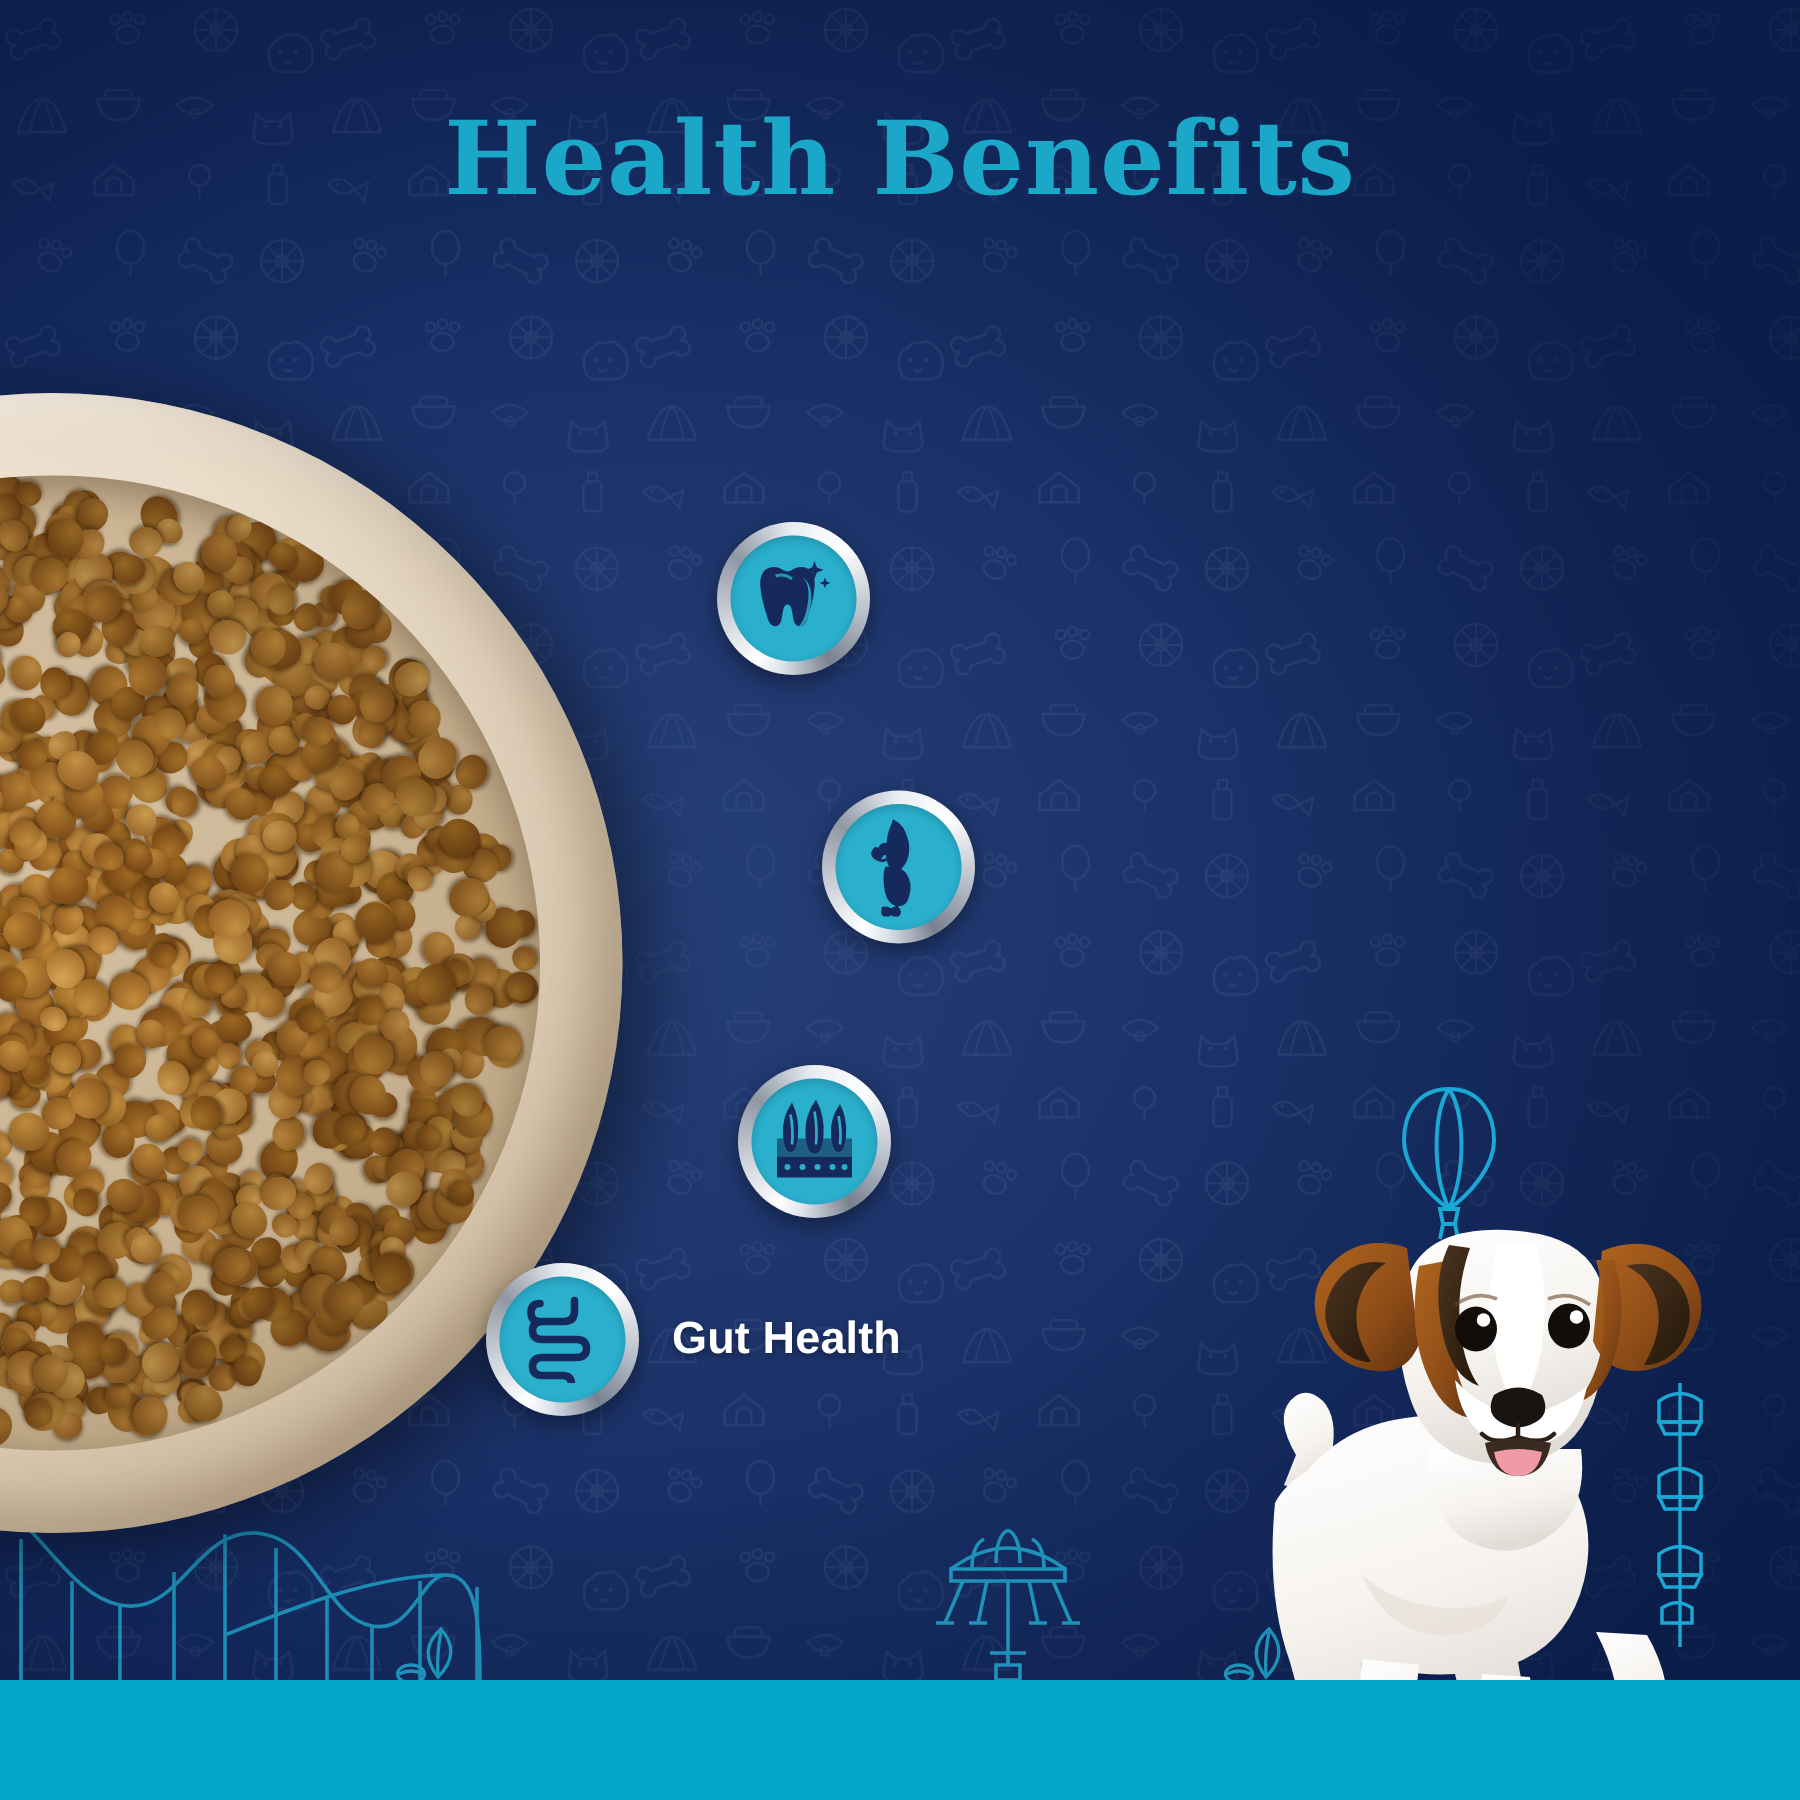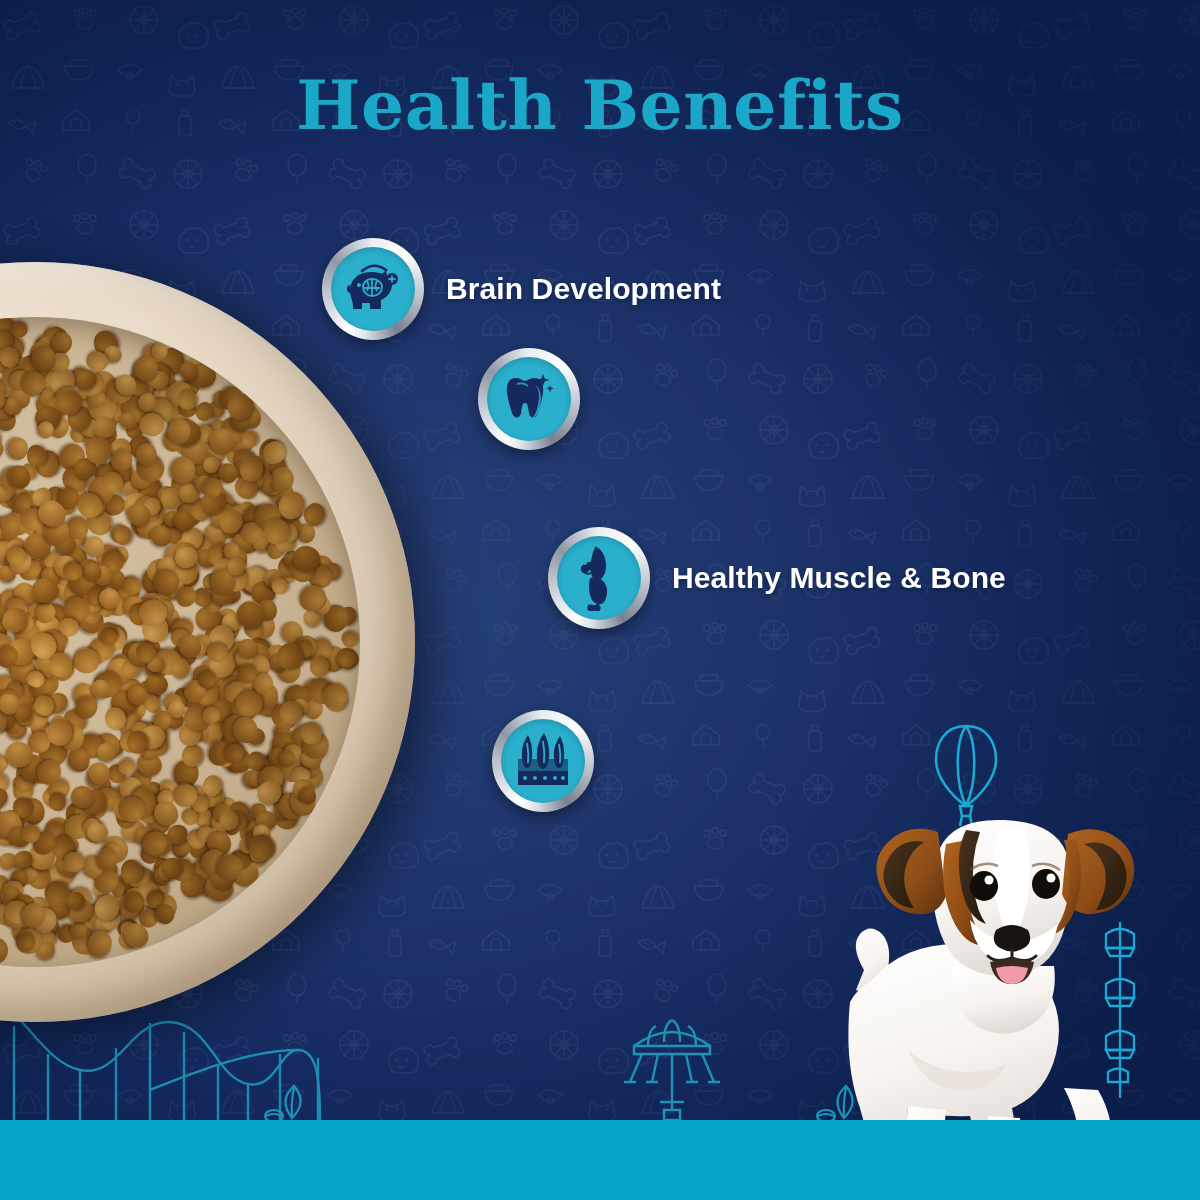--- a/index.html
+++ b/index.html
@@ -1131,44 +1131,20 @@
             <div class="kb" style="left:405.2px;top:58.6px;width:21.9px;height:20.2px;transform:rotate(52deg);background:radial-gradient(circle at 34% 30%, #d8a655 0%, #ab7430 72%, #6b3f12 100%);box-shadow:0 2px 3px rgba(60,34,8,.55);filter:brightness(0.85);"></div>
             <div class="kb" style="left:464.6px;top:468.0px;width:23.6px;height:21.7px;transform:rotate(167deg);background:radial-gradient(circle at 34% 30%, #d09a4a 0%, #a46c2a 72%, #6b3f12 100%);box-shadow:0 2px 3px rgba(60,34,8,.55);filter:brightness(0.88);"></div>
             <div class="kb" style="left:456.2px;top:103.5px;width:25.4px;height:23.4px;transform:rotate(99deg);background:radial-gradient(circle at 34% 30%, #c8903f 0%, #9a6425 72%, #6b3f12 100%);box-shadow:0 2px 3px rgba(60,34,8,.55);filter:brightness(0.86);"></div>
             <div class="kb" style="left:287.9px;top:377.5px;width:21.5px;height:19.8px;transform:rotate(42deg);background:radial-gradient(circle at 34% 30%, #c99441 0%, #9c6826 72%, #6b3f12 100%);box-shadow:0 2px 3px rgba(60,34,8,.55);filter:brightness(0.96);"></div>
             <div class="kb" style="left:366.6px;top:52.8px;width:20.9px;height:19.2px;transform:rotate(354deg);background:radial-gradient(circle at 34% 30%, #b07a2c 0%, #834e18 72%, #6b3f12 100%);box-shadow:0 2px 3px rgba(60,34,8,.55);filter:brightness(0.85);"></div>
           </div>
       </div>
     </div>
   </div>
 
-  <div class="benefit" style="left:322px;top:238px;">
-    <div class="badge">
-      <div class="badge-fill">
-        <span>
-          <svg width="56" height="52" viewBox="0 0 56 52" aria-hidden="true">
-            <path d="M26 9 C12 9 5 18 5 27 c0 7 3 11 3 16 v3 h9 v-6 h8 v6 h11 v-9 c7 -3 11 -9 11 -16 C47 14 38 9 26 9z" fill="#16295c"></path>
-            <path d="M5 22 C2 22 1 26 3 29 l4 2z" fill="#16295c"></path>
-            <circle cx="14" cy="22" r="2" fill="#2aafcc"></circle>
-            <g fill="none" stroke="#2aafcc" stroke-width="1.8">
-              <path d="M27 16 c-6 0 -9 4 -9 8 c0 5 4 9 9 9 c6 0 10 -4 10 -9 c0 -4 -4 -8 -10 -8z"></path>
-              <path d="M27 16 v17 M22 18 q3 5 0 10 M32 18 q-3 5 0 10 M19 25 h16"></path>
-            </g>
-            <g fill="none" stroke="#16295c" stroke-width="2.6" stroke-linecap="round">
-              <path d="M17 8 q12 -10 24 -1"></path>
-              <path d="M41 7 l1 6 l-6 -1z" fill="#16295c" stroke="none"></path>
-            </g>
-            <circle cx="47" cy="16" r="6" fill="#16295c"></circle>
-            <path d="M47 12.5 v7 M43.5 16 h7" stroke="#2aafcc" stroke-width="1.8"></path>
-          </svg>
-        </span>
-      </div>
-    </div>
-    <div class="benefit-label">Brain Development</div>
-  </div>
 
   <div class="benefit" style="left:478px;top:348px;">
     <div class="badge">
       <div class="badge-fill">
         <span>
           <svg width="52" height="54" viewBox="0 0 52 54" aria-hidden="true">
             <path d="M13 6 C6 6 3 12 4 20 c1 9 3 14 5 21 c2 6 8 6 9 0 c1 -5 1 -10 4 -10 c3 0 3 5 4 10 c1 6 7 6 9 0 c2 -7 4 -12 5 -21 c1 -8 -2 -14 -9 -14 c-5 0 -6 3 -9 3 c-3 0 -4 -3 -9 -3z" fill="#16295c"></path>
             <path d="M32 13 c5 4 5 14 2 24 c-1 4 -3 7 -5 9 c4 -1 6 -4 7 -8 c3 -10 3 -21 -4 -25z" fill="#2aafcc" opacity=".85"></path>
             <path d="M14 12 q6 -2 11 2" fill="none" stroke="#2aafcc" stroke-width="2" opacity=".8"></path>
             <g fill="#16295c">
@@ -1196,21 +1172,20 @@
             <g fill="#16295c">
               <circle cx="10" cy="24" r="4.2"></circle>
               <circle cx="15" cy="21" r="4.2"></circle>
               <circle cx="16" cy="63" r="3.6"></circle>
               <circle cx="22" cy="63" r="3.6"></circle>
             </g>
           </svg>
         </span>
       </div>
     </div>
-    <div class="benefit-label">Healthy Muscle &amp; Bone</div>
   </div>
 
   <div class="benefit" style="left:492px;top:710px;">
     <div class="badge">
       <div class="badge-fill">
         <span>
           <svg width="58" height="56" viewBox="0 0 58 56" aria-hidden="true">
             <rect x="4" y="26" width="50" height="12" fill="#1d5f84"></rect>
             <rect x="4" y="38" width="50" height="14" fill="#16295c"></rect>
             <g fill="#16295c">
@@ -1229,20 +1204,40 @@
               <circle cx="31" cy="45" r="2"></circle>
                 <circle cx="41" cy="45" r="2"></circle>
               <circle cx="49" cy="45" r="2"></circle>
             </g>
           </svg>
         </span>
       </div>
     </div>
   </div>
 
+  <div class="benefit" style="left:324px;top:842px;">
+    <div class="badge">
+      <div class="badge-fill">
+        <span>
+          <svg width="56" height="58" viewBox="0 0 56 58" aria-hidden="true">
+            <g fill="none" stroke="#16295c" stroke-width="5" stroke-linecap="round" stroke-linejoin="round">
+              <path d="M36 3 v7 q0 7 -7 7 h-14 q-7 0 -7 6 q0 6 7 6 h22 q7 0 7 6 q0 6 -7 6 h-22 q-7 0 -7 6 q0 6 7 6 h13 q6 0 6 6 v5"></path>
+              <path d="M13 17 q-6 0 -6 -6 q0 -6 6 -6"></path>
+            </g>
+            <g fill="#2aafcc">
+              <circle cx="21" cy="22" r="1.9"></circle>
+              <circle cx="33" cy="34" r="1.9"></circle>
+              <circle cx="17" cy="46" r="1.9"></circle>
+            </g>
+          </svg>
+        </span>
+      </div>
+    </div>
+    <div class="benefit-label">Gut Health</div>
+  </div>
 
   <div class="puppy">
     <svg width="392" height="430" viewBox="0 0 392 430" aria-hidden="true">
       <defs>
         <linearGradient id="furW" x1="0" y1="0" x2="0.3" y2="1">
           <stop offset="0%" stop-color="#ffffff"></stop>
             <stop offset="60%" stop-color="#f6f3ef"></stop>
             <stop offset="100%" stop-color="#e2dcd6"></stop>
         </linearGradient>
         <linearGradient id="furTan" x1="0" y1="0" x2="1" y2="1">

